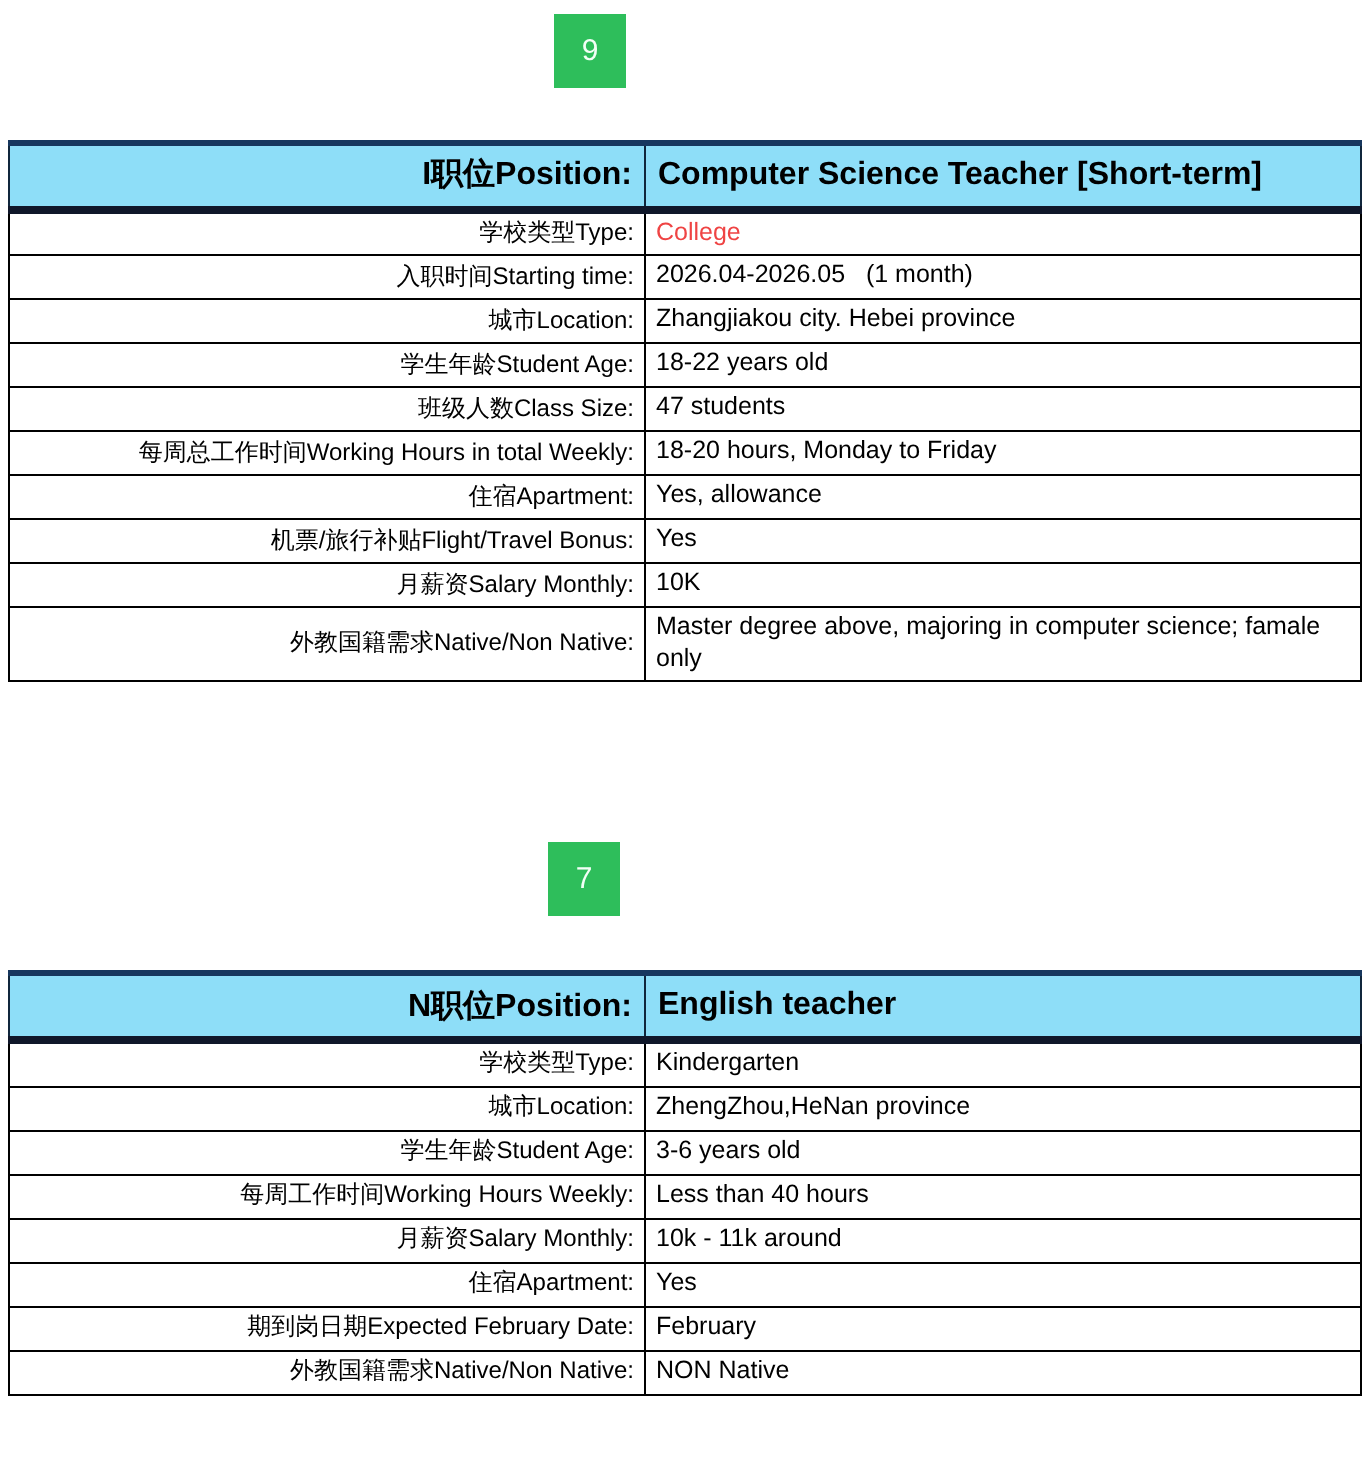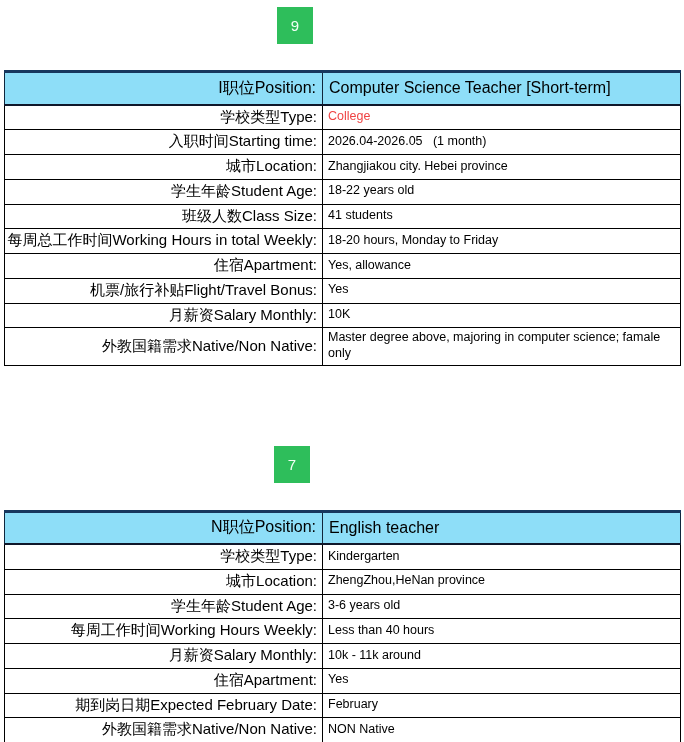--- a/index.html
+++ b/index.html
@@ -43,34 +43,34 @@
   col.col-value { width: 358px; }
 
   th, td {
     border: 1px solid #000000;
     box-sizing: border-box;
     overflow: hidden;
   }
   tr.header-row th {
     background: #8edef8;
     border-top: 3px solid #17375e;
-    border-bottom: 2px solid #0f172a;
+    border-bottom: 4px solid #0f172a;
     border-left-color: #10263c;
     border-right-color: #10263c;
     height: 33px;
     font-size: 16px;
-    font-weight: normal;
+    font-weight: bold;
     padding: 2px 6px;
   }
   th.header-label { text-align: right; }
   th.header-value { text-align: left; }
 
   td.label-cell {
     text-align: right;
-    font-size: 15px;
+    font-size: 12px;
     padding: 2px 5px 3px 2px;
     height: 22px;
     line-height: 1.25;
   }
   td.value-cell {
     text-align: left;
     font-size: 12.5px;
     padding: 2px 4px 3px 5px;
     height: 22px;
     line-height: 1.25;
@@ -114,21 +114,21 @@
           <td class="value-cell">Zhangjiakou city. Hebei province</td>
         </tr>
 
         <tr>
           <td class="label-cell">学生年龄Student Age:</td>
           <td class="value-cell">18-22 years old</td>
         </tr>
 
         <tr>
           <td class="label-cell">班级人数Class Size:</td>
-          <td class="value-cell">41 students</td>
+          <td class="value-cell">47 students</td>
         </tr>
 
 
         <tr>
           <td class="label-cell">每周总工作时间Working Hours in total Weekly:</td>
           <td class="value-cell">18-20 hours, Monday to Friday</td>
         </tr>
 
         <tr>
           <td class="label-cell">住宿Apartment:</td>

